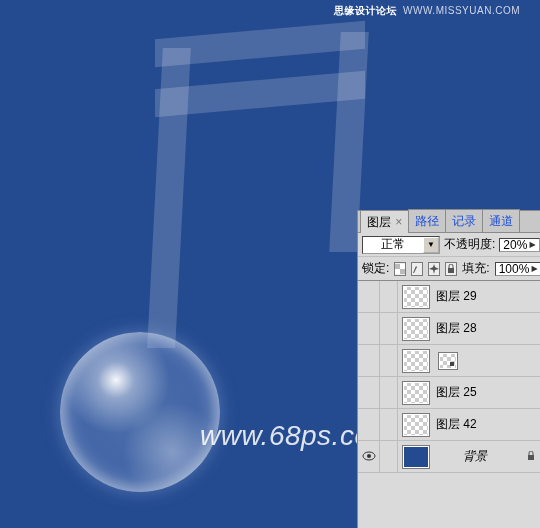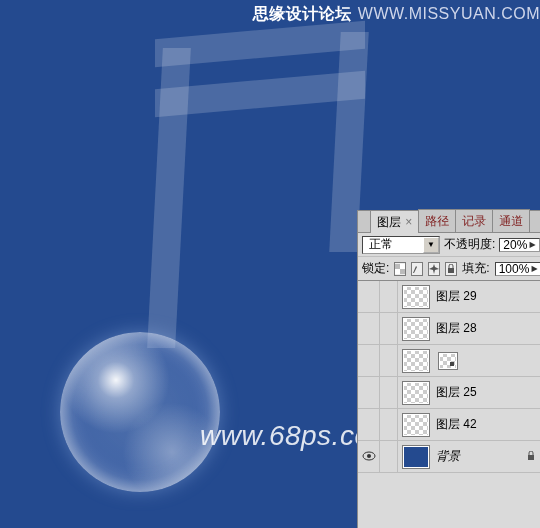--- a/index.html
+++ b/index.html
@@ -17,38 +17,38 @@
 
   .bubble {
     position:absolute; left:60px; top:332px; width:160px; height:160px; border-radius:50%;
     background:
       radial-gradient(circle at 35% 30%, rgba(255,255,255,.95) 0%, rgba(255,255,255,.4) 12%, rgba(255,255,255,0) 35%),
       radial-gradient(circle at 70% 75%, rgba(255,255,255,.35) 0%, rgba(255,255,255,0) 30%),
       radial-gradient(circle at 50% 50%, rgba(200,220,255,.25) 0%, rgba(120,150,210,.35) 60%, rgba(255,255,255,.6) 100%);
     box-shadow: inset 0 0 25px rgba(255,255,255,.55), 0 0 18px rgba(150,180,230,.4);
   }
 
-  .wm-top { position:absolute; right:0; top:4px; font-size:16px; color:#cfd6ea; letter-spacing:.5px; font-family: Arial, sans-serif; }
+  .wm-top { position:absolute; right:20px; top:4px; font-size:10px; color:#cfd6ea; letter-spacing:.5px; font-family: Arial, sans-serif; }
   .wm-top b { color:#fff; font-weight: bold; margin-right:6px; font-family:"SimSun"; }
   .wm-center { position:absolute; left:200px; top:420px; font-size:28px; color:rgba(255,255,255,.85); font-style:italic; font-family: Arial, sans-serif; letter-spacing:.5px; }
 
   .panel {
     position:absolute; right:0; top:210px; width:183px; height:318px;
     background:#dadada; border:1px solid #8a8a8a; border-right:none; border-bottom:none;
     display:flex; flex-direction:column; font-size:12px; color:#000;
   }
 
-  .tab-row { display:flex; align-items:flex-end; height:22px; background:#c8c8c8; border-bottom:1px solid #8a8a8a; padding-left:12px; gap:0; }
-  .tab { padding:3px 6px 2px; background:#c8c8c8; border:1px solid #8a8a8a; border-bottom:none; margin-right:-1px; color:#7f1d1d; cursor:default; }
+  .tab-row { display:flex; align-items:flex-end; height:22px; background:#c8c8c8; border-bottom:1px solid #8a8a8a; padding-left:2px; gap:0; }
+  .tab { padding:3px 6px 2px; background:#c8c8c8; border:1px solid #8a8a8a; border-bottom:none; margin-right:-1px; color:#1d4ed8; cursor:default; }
   .tab.active { background:#dadada; color:#000; position:relative; top:1px; }
   .tab-x { margin-left:1px; color:#777; }
 
   .opt-row { display:flex; align-items:center; height:24px; padding:0 4px; gap:4px; border-bottom:1px solid #bfbfbf; }
   .combo { display:flex; align-items:center; border:1px inset #999; background:#fff; height:18px; }
-  .combo .val { padding:0 6px; min-width:60px; }
+  .combo .val { padding:0 18px; min-width:60px; }
   .combo .btn { width:16px; height:16px; background:#d4d0c8; border:1px outset #fff; display:flex; align-items:center; justify-content:center; font-size:8px; }
   .pct-box { display:flex; align-items:center; border:1px inset #999; background:#fff; height:14px; padding:0 3px; }
   .pct-box .tri { font-size:8px; margin-left:2px; color:#333; }
   .lbl { white-space:nowrap; }
 
   .lock-row { display:flex; align-items:center; height:24px; padding:0 4px; gap:5px; border-bottom:1px solid #8a8a8a; }
   .sq { width:14px; height:14px; border:1px solid #7a7a7a; background:#eee; display:flex; align-items:center; justify-content:center; }
   .sq svg { width:10px; height:10px; }
 
   .layer-list { flex:1; overflow:hidden; background:#dadada; }
@@ -62,21 +62,21 @@
       linear-gradient(45deg,#ccc 25%,#fff 25%,#fff 75%,#ccc 75%);
       background-size:8px 8px; background-position:0 0,4px 4px; }
   .thumb.small { width:20px; height:18px; }
   .thumb .dot { position:absolute; width:4px; height:4px; background:#444; left:11px; top:9px; }
   .thumb.blue { background:#244a8f; }
   .thumb.white { background:#fff; }
   .mask { width:20px; height:18px; margin-right:4px; border:1px solid #7a7a7a; background:#fff; }
   .lname { flex:1; padding-left:2px; white-space:nowrap; overflow:hidden; }
   .layer.selected { background:#2a4d9b; color:#fff; }
   .layer.selected .thumb, .layer.selected .mask { border-color:#fff; }
-  .layer.bg .lname { font-style:italic; }
+  .layer.bg .lname { font-style:italic;margin-left:27px; }
   .lock-ic { margin-right:4px; }
 </style>
 </head>
 <body>
 
 <div class="canvas">
   <div class="note-beam1"></div>
   <div class="note-beam2"></div>
   <div class="note-stem1"></div>
   <div class="note-stem2"></div>

